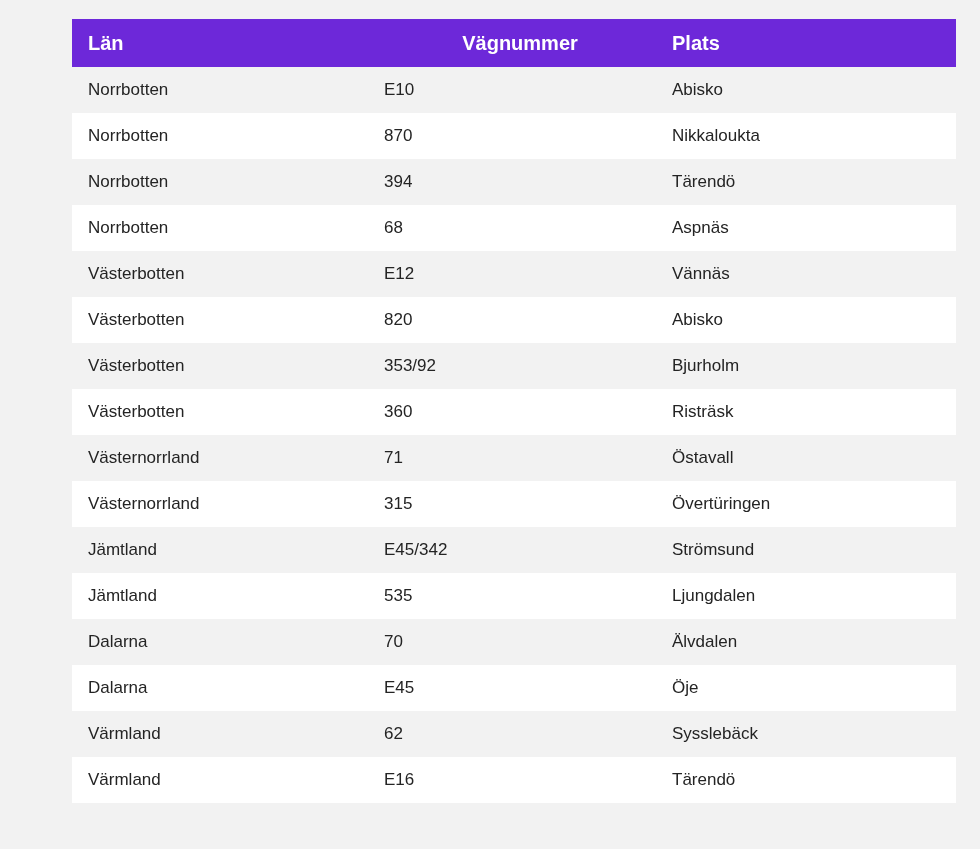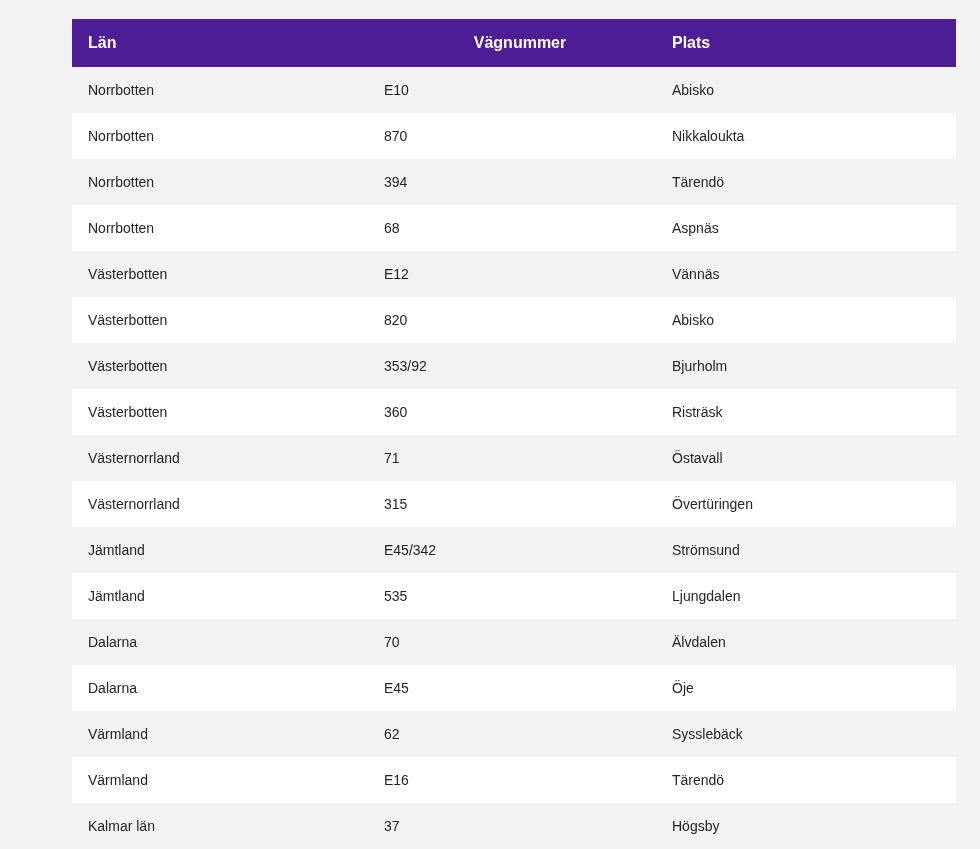--- a/index.html
+++ b/index.html
@@ -24,31 +24,31 @@
     left: 72px;
     top: 19px;
     width: 836px;
   }
   table.data-table {
     border-collapse: collapse;
     width: 836px;
     table-layout: fixed;
   }
   table.data-table thead th {
-    background: #4c1d95;
+    background: #6d28d9;
     color: #ffffff;
     text-align: left;
-    font-size: 16px;
+    font-size: 20px;
     font-weight: bold;
     padding: 14px 0 14px 16px;
     line-height: 20px;
     border: none;
   }
   table.data-table tbody td {
-    font-size: 14px;
+    font-size: 17px;
     color: #242424;
     padding: 13px 0 13px 16px;
     line-height: 20px;
     border: none;
     background: #ffffff;
   }
   table.data-table tbody tr.alt td {
     background: #f2f2f2;
   }
   table.data-table tbody td.cell-lan {
@@ -152,21 +152,16 @@
           <tr class="alt">
             <td class="cell-lan">Värmland</td>
             <td class="cell-vagnummer">62</td>
             <td class="cell-plats">Sysslebäck</td>
           </tr>
           <tr>
             <td class="cell-lan">Värmland</td>
             <td class="cell-vagnummer">E16</td>
             <td class="cell-plats">Tärendö</td>
           </tr>
-          <tr class="alt">
-            <td class="cell-lan">Kalmar län</td>
-            <td class="cell-vagnummer">37</td>
-            <td class="cell-plats">Högsby</td>
-          </tr>
         </tbody>
     </table>
   </div>
 </div>
 
 </body></html>

